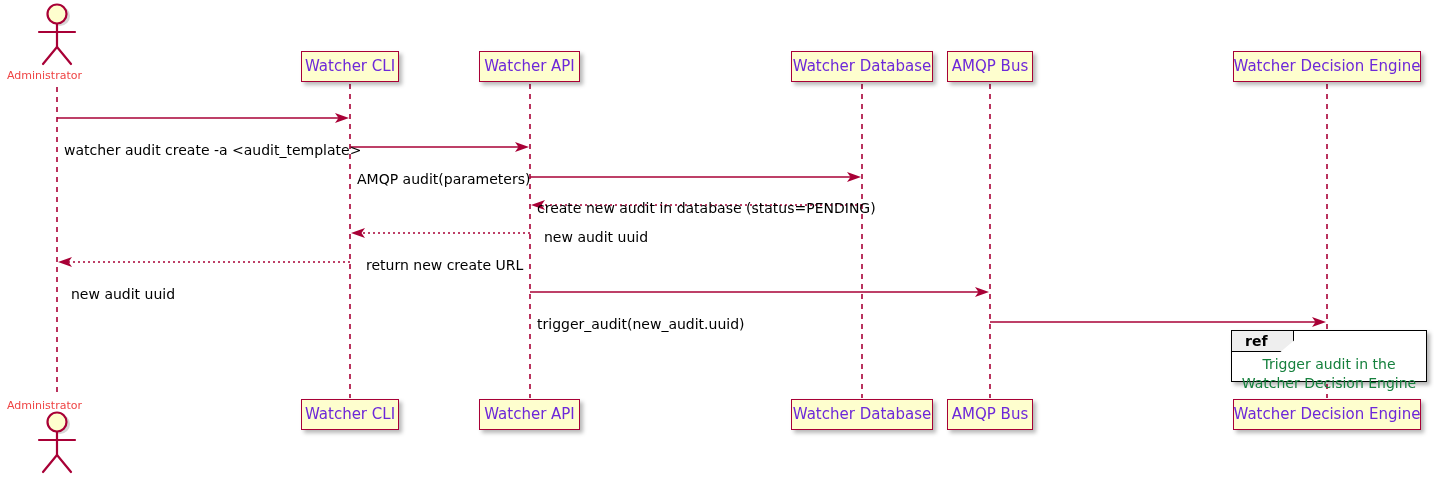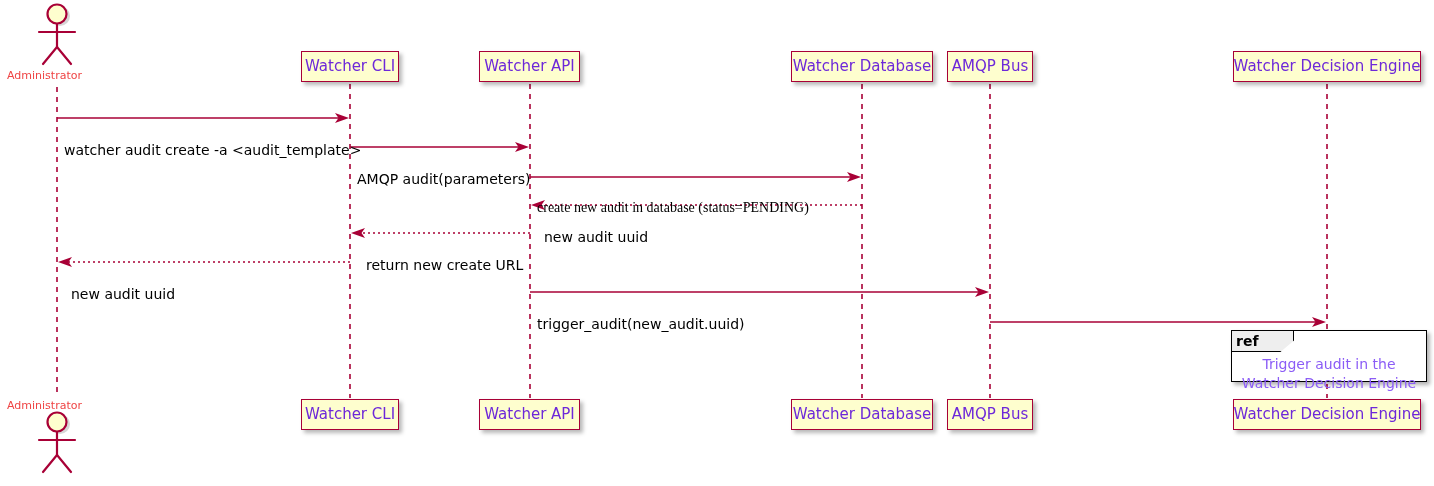--- a/index.html
+++ b/index.html
@@ -108,32 +108,32 @@
     width: 62px;
     height: 21px;
     background: #EEEEEE;
     border-right: 1.6px solid #000000;
     border-bottom: 1.6px solid #000000;
     box-sizing: border-box;
     font-weight: bold;
     font-size: 14px;
     display: flex;
     align-items: center;
-    padding-left: 4px;
+    padding-left: 13px;
     color: #000000;
     clip-path: polygon(0 0, 100% 0, 100% 45%, 78% 100%, 0 100%);
   }
   .ref-body {
     position: absolute;
     left: 0;
     top: 24px;
     width: 100%;
     text-align: center;
     font-size: 14px;
-    color: #8b5cf6;
+    color: #15803d;
     line-height: 1.35;
     font-family: "DejaVu Sans", sans-serif;
   }
   .ref-body div { white-space: nowrap; }
 </style>
 </head>
 <body>
 
 <div id="diagram">
 
@@ -247,21 +247,21 @@
   <div class="pbox" style="left:1233px; top:399px; width:188px; height:31px;">
     <span>Watcher Decision Engine</span>
   </div>
 
   <div class="actor-label" style="left:7px; top:399px;">Administrator</div>
 
   <div class="msg-label" style="left:64px; top:101px;">watcher audit create -a &lt;audit_template&gt;</div>
 
   <div class="msg-label" style="left:357px; top:130px;">AMQP audit(parameters)</div>
 
-  <div class="msg-label" style="left:537px; top:159px;font-family:Liberation Serif, serif;">create new audit in database (status=PENDING)</div>
+  <div class="msg-label" style="left:537px; top:159px;">create new audit in database (status=PENDING)</div>
 
   <div class="msg-label" style="left:544px; top:188px;">new audit uuid</div>
 
   <div class="msg-label" style="left:366px; top:216px;">return new create URL</div>
 
   <div class="msg-label" style="left:71px; top:245px;">new audit uuid</div>
 
   <div class="msg-label" style="left:537px; top:275px;">trigger_audit(new_audit.uuid)</div>
 
 

